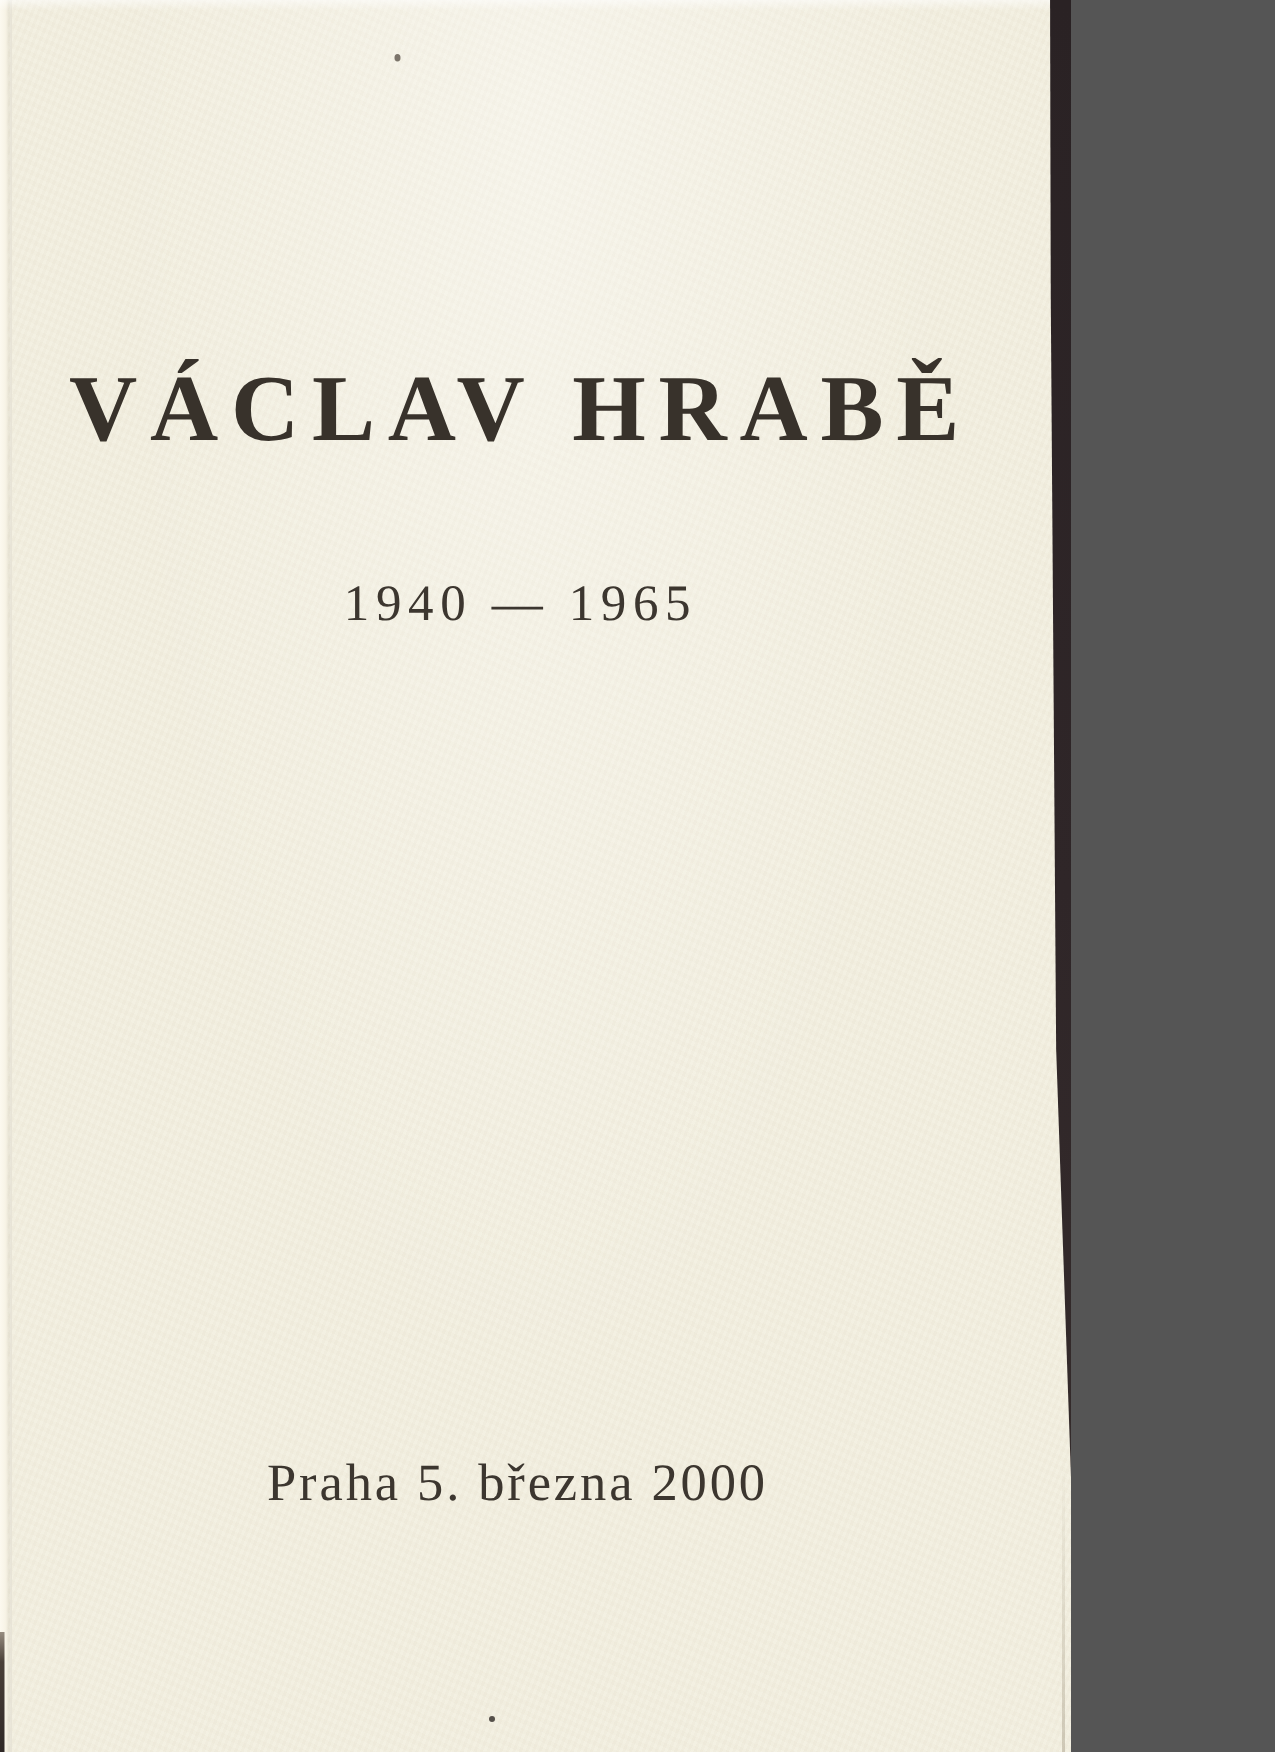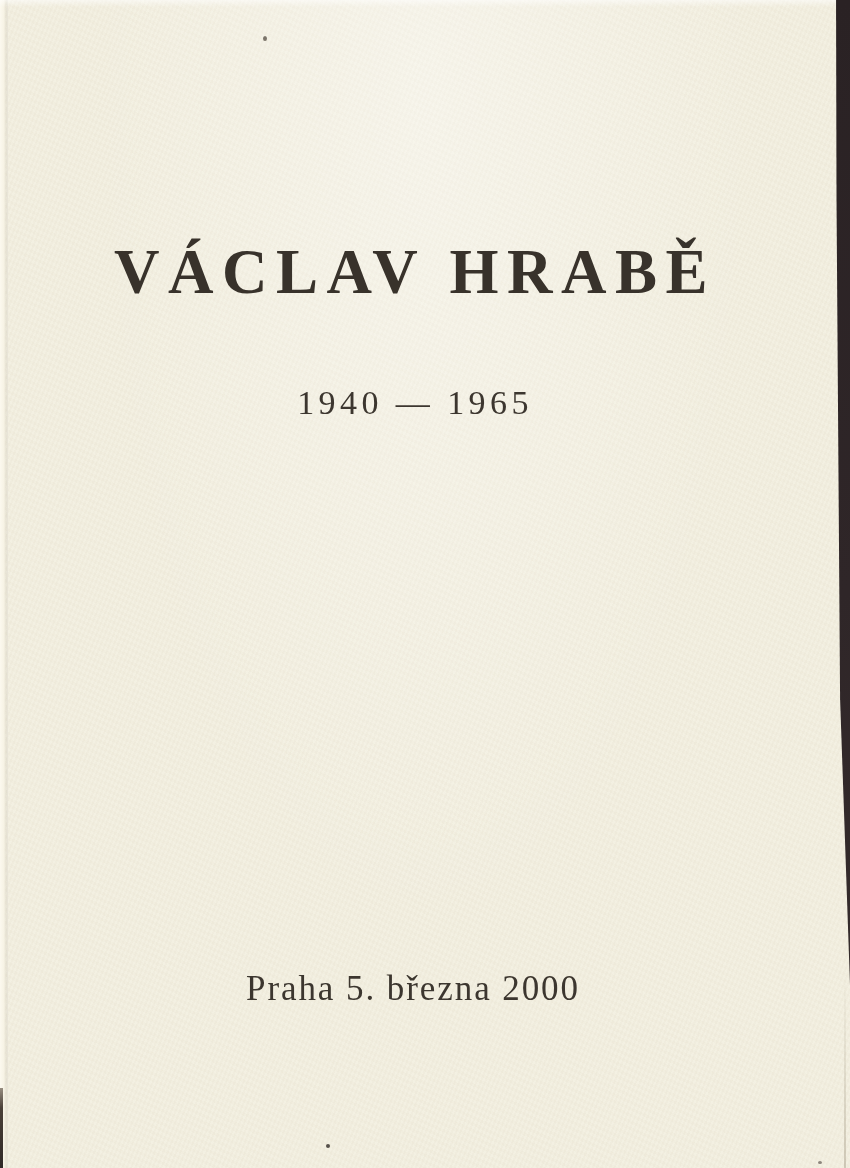--- a/index.html
+++ b/index.html
@@ -2,21 +2,21 @@
 <html><head>
 <meta charset="utf-8">
 <style>
   html, body {
     margin: 0;
     padding: 0;
     background: #555;
   }
   .page {
     position: relative;
-    width: 850px;
+    width: 714px;
     height: 1168px;
     overflow: hidden;
     background-color: #f3efe0;
     background-image:
       radial-gradient(ellipse at 50% 8%, rgba(255,255,255,0.35), rgba(255,255,255,0) 55%),
       repeating-linear-gradient(112deg, rgba(255,255,255,0.035) 0 2px, rgba(120,110,85,0.022) 2px 4px),
       repeating-linear-gradient(24deg, rgba(255,255,255,0.03) 0 3px, rgba(130,118,90,0.016) 3px 6px);
     font-family: "Liberation Serif", "DejaVu Serif", serif;
   }
 

